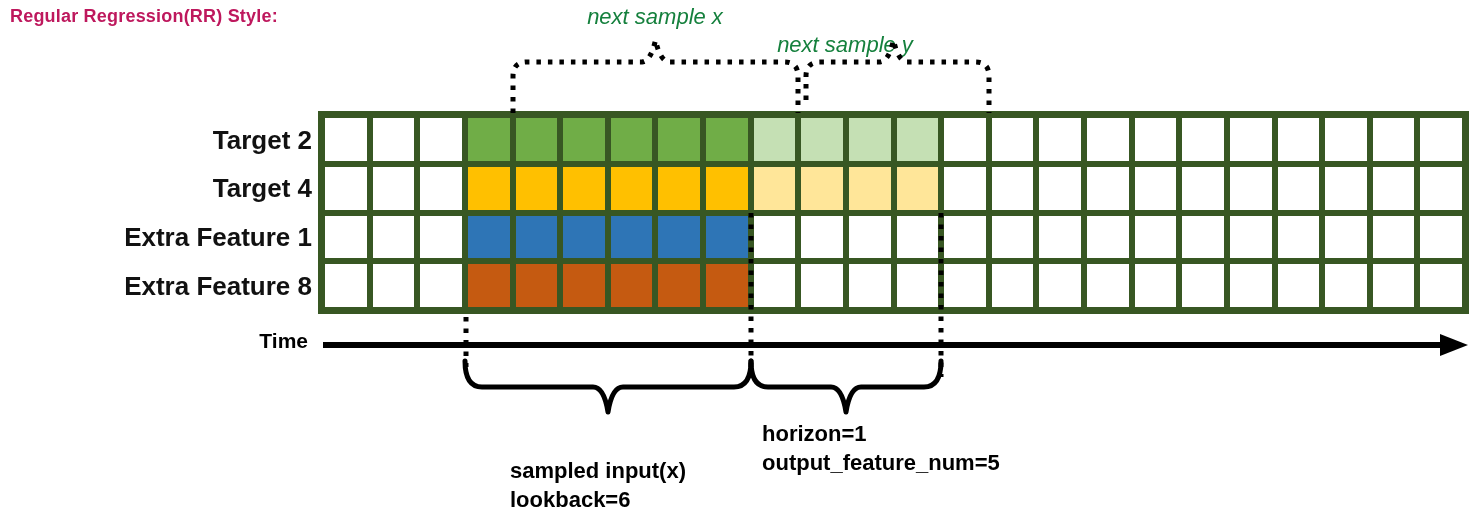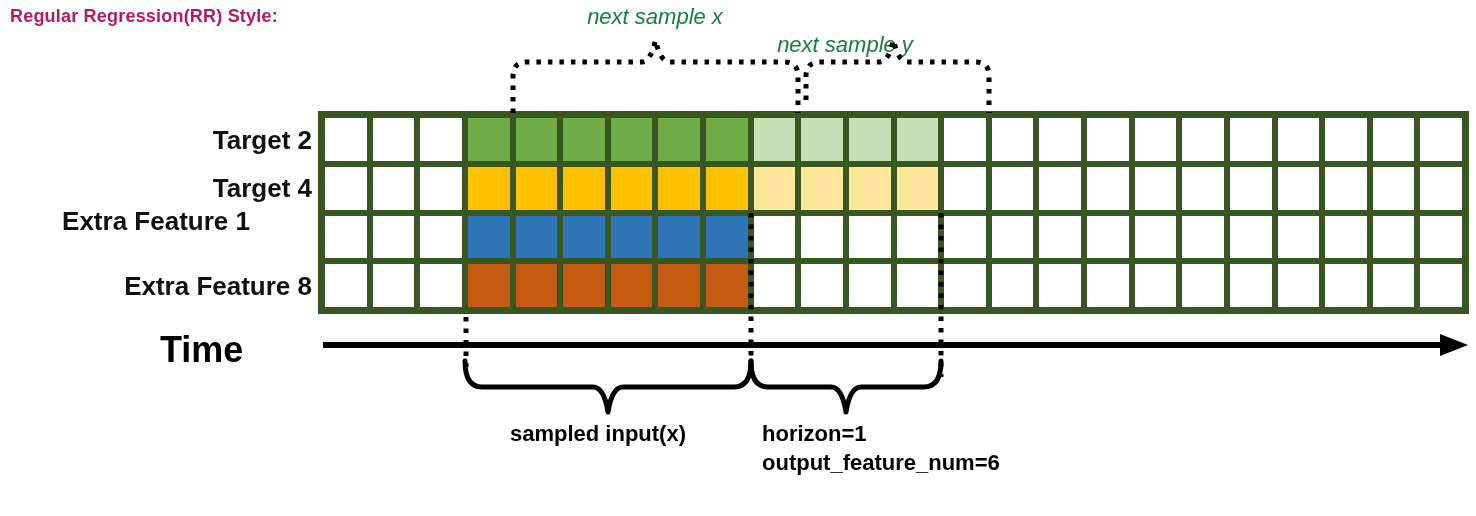--- a/index.html
+++ b/index.html
@@ -22,55 +22,55 @@
   }
   #next-x{left:655px;}
   #next-y{left:845px;margin-top:28px;}
   .row-label{
     position:absolute;left:0;width:312px;
     text-align:right;font-size:26px;font-weight:700;color:#111;
     height:34px;line-height:34px;white-space:nowrap;
   }
   .time-label{
     position:absolute;left:160px;top:329px;width:148px;
-    font-size:36px;font-weight:700;color:#000;
+    text-align:right;font-size:21px;font-weight:700;color:#000;
   }
   #grid{
     position:absolute;left:318px;top:111px;width:1151px;height:203px;
     box-sizing:border-box;padding:7px;
     display:grid;grid-template-columns:repeat(24,1fr);grid-auto-rows:1fr;
     gap:6px;
   }
   .cell{background:#fff;}
   .caption{
     position:absolute;top:419px;
     font-size:22px;font-weight:600;color:#000;line-height:29px;
     white-space:nowrap;
   }
-  #caption-input{left:510px;}
+  #caption-input{left:510px;margin-top:37px;}
   #caption-output{left:762px;}
   #overlay{
     position:absolute;left:0;top:0;width:1476px;height:516px;
     pointer-events:none;z-index:5;
   }
 </style>
 </head>
 <body>
 
 <div id="canvas">
 
   <div class="title">Regular Regression(RR) Style:</div>
 
   <div id="next-x" class="next-label">next sample x</div>
   <div id="next-y" class="next-label">next sample y</div>
 
   <div id="row-labels">
       <div class="row-label" style="top: 122.5px;">Target 2</div>
       <div class="row-label" style="top: 171.25px;">Target 4</div>
-      <div class="row-label" style="top: 204px; text-align: center;">Extra Feature 1</div>
+      <div class="row-label" style="top: 220px;">Extra Feature 1</div>
       <div class="row-label" style="top: 268.75px;">Extra Feature 8</div>
     </div>
 
   <div id="grid" style="background: rgb(56, 87, 35); grid-template-columns: repeat(24, 1fr);">
       <div class="cell" style="background: rgb(255, 255, 255);"></div>
       <div class="cell" style="background: rgb(255, 255, 255);"></div>
       <div class="cell" style="background: rgb(255, 255, 255);"></div>
       <div class="cell" style="background: rgb(112, 173, 71);"></div>
       <div class="cell" style="background: rgb(112, 173, 71);"></div>
       <div class="cell" style="background: rgb(112, 173, 71);"></div>
@@ -181,19 +181,20 @@
     <line x1="751" y1="213" x2="751" y2="377" stroke="#000" stroke-width="5" stroke-dasharray="4.5 7"></line>
     <line x1="941" y1="213" x2="941" y2="377" stroke="#000" stroke-width="5" stroke-dasharray="4.5 7"></line>
 
     <path d="M 465 361 Q 465 387 482 387 L 593 387 Q 604 387 608 412 Q 612 387 623 387 L 734 387 Q 751 387 751 361" fill="none" stroke="#000" stroke-width="5" stroke-linecap="round" stroke-linejoin="round"></path>
 
     <path d="M 751 361 Q 751 387 768 387 L 831 387 Q 842 387 846 412 Q 850 387 861 387 L 924 387 Q 941 387 941 361" fill="none" stroke="#000" stroke-width="5" stroke-linecap="round" stroke-linejoin="round"></path>
   </svg>
 
   <div id="caption-input" class="caption">
     <div>sampled input(x)</div>
+    <div>lookback=6</div>
   </div>
   <div id="caption-output" class="caption">
     <div>horizon=1</div>
-    <div>output_feature_num=6</div>
+    <div>output_feature_num=5</div>
   </div>
 
 </div>
 
 </body></html>

